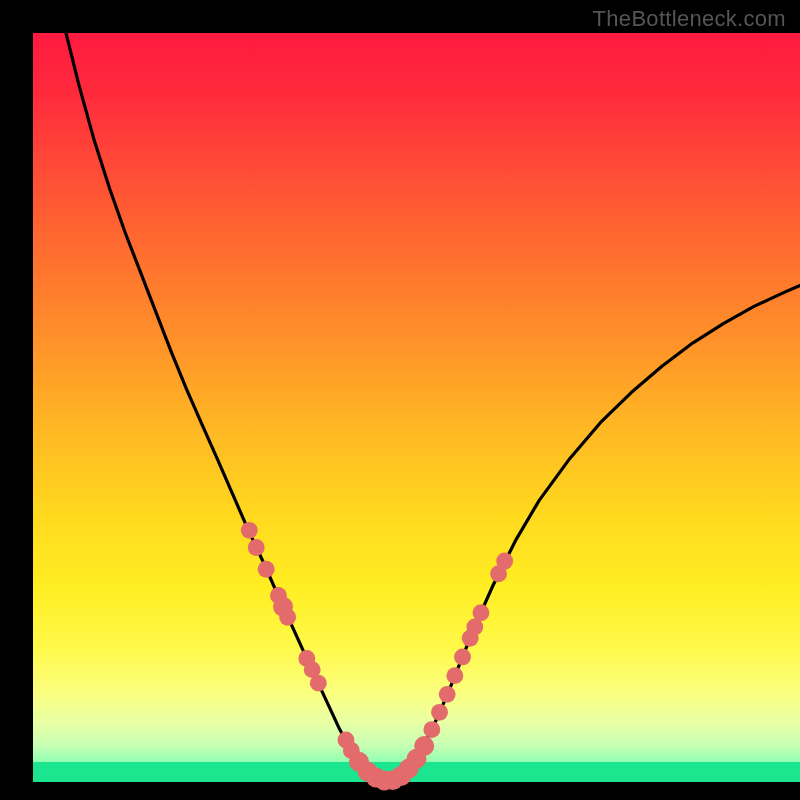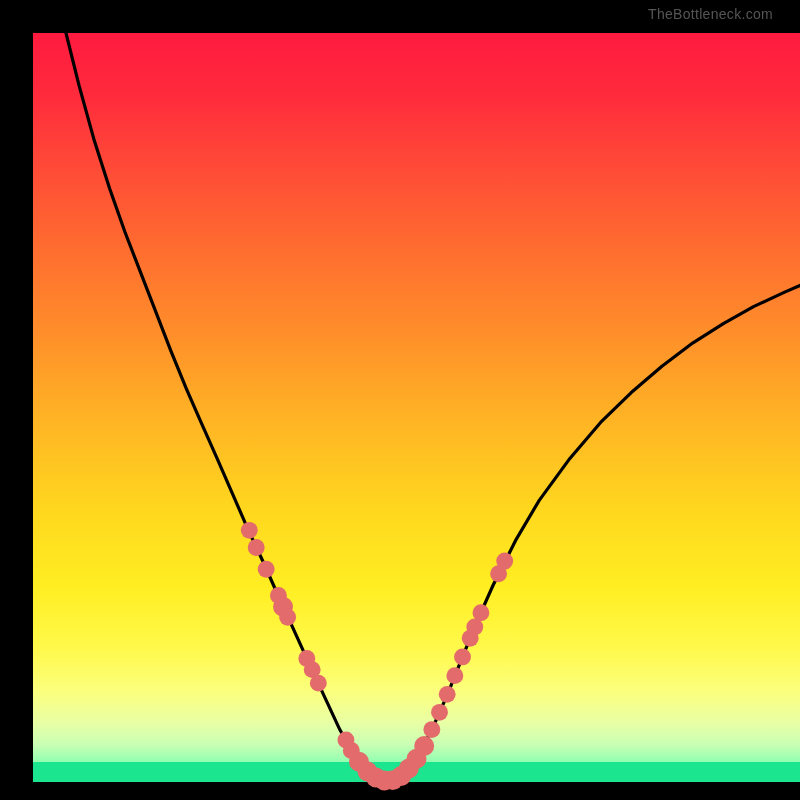--- a/index.html
+++ b/index.html
@@ -6,24 +6,24 @@
     margin: 0;
     padding: 0;
     width: 800px;
     height: 800px;
     background: #000000;
     overflow: hidden;
   }
   .watermark {
     position: absolute;
     top: 6px;
-    right: 27px;
+    right: 14px;
     color: #555555;
     font-family: Arial, Helvetica, sans-serif;
-    font-size: 14px;
+    font-size: 22px;
     z-index: 20;
     letter-spacing: 0.3px;
   }
   #stage {
     position: absolute;
     left: 0;
     top: 0;
     width: 800px;
     height: 800px;
   }

